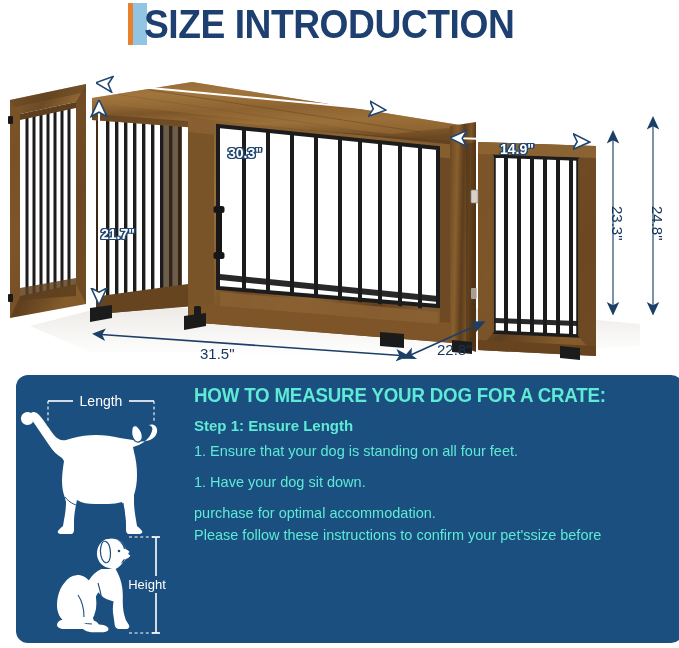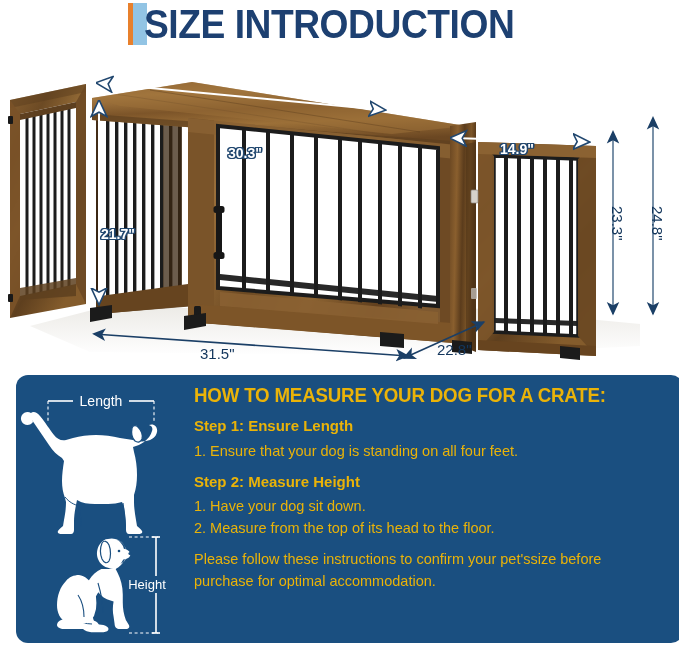--- a/index.html
+++ b/index.html
@@ -96,21 +96,21 @@
   }
   #panel-illustrations {
     position: absolute;
     left: 0; top: 0;
     width: 175px; height: 268px;
   }
   #panel-text {
     position: absolute;
     left: 178px; top: 10px;
     width: 482px;
-    color: #eab308;
+    color: #5eead4;
   }
   #panel-heading {
     font-size: 19.5px;
     font-weight: bold;
     letter-spacing: -0.2px;
     transform: scaleX(0.96);
     transform-origin: left center;
     white-space: nowrap;
     margin: 0 0 11px 0;
     line-height: 1.1;
@@ -528,22 +528,20 @@
   </svg>
 
   <div id="panel-text">
     <div id="panel-heading">HOW TO MEASURE YOUR DOG FOR A CRATE:</div>
 
     <div class="step-title">Step 1: Ensure Length</div>
     <div class="step-line">1. Ensure that your dog is standing on all four feet.</div>
 
     <div class="block-gap"></div>
 
-    <div class="step-title">Step 2: Measure Height</div>
     <div class="step-line">1. Have your dog sit down.</div>
-    <div class="step-line">2. Measure from the top of its head to the floor.</div>
 
     <div class="block-gap"></div>
 
+    <div class="tips-line">purchase for optimal accommodation.</div>
     <div class="tips-line">Please follow these instructions to confirm your pet'ssize before</div>
-    <div class="tips-line">purchase for optimal accommodation.</div>
   </div>
 </div>
 
 </body></html>

